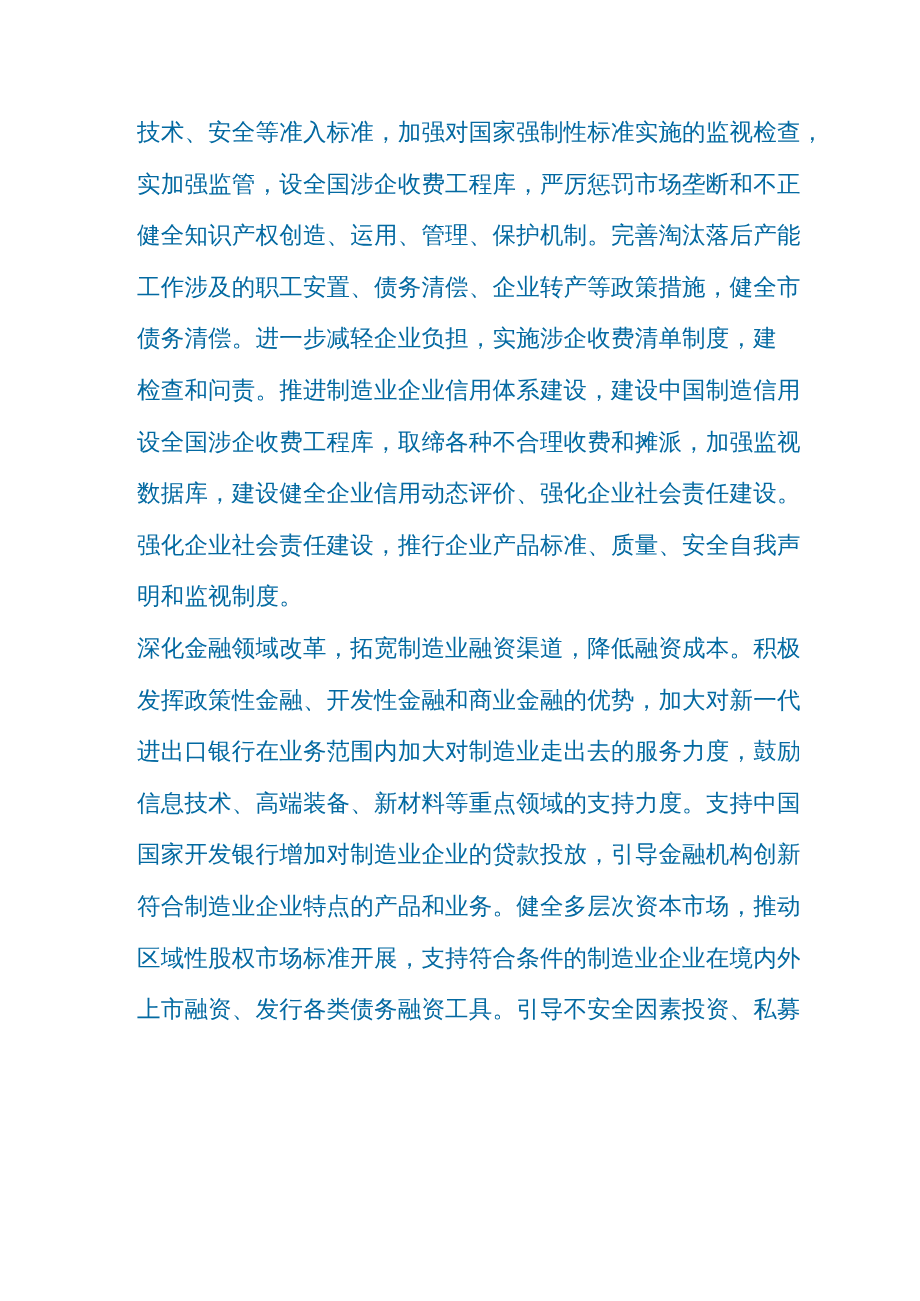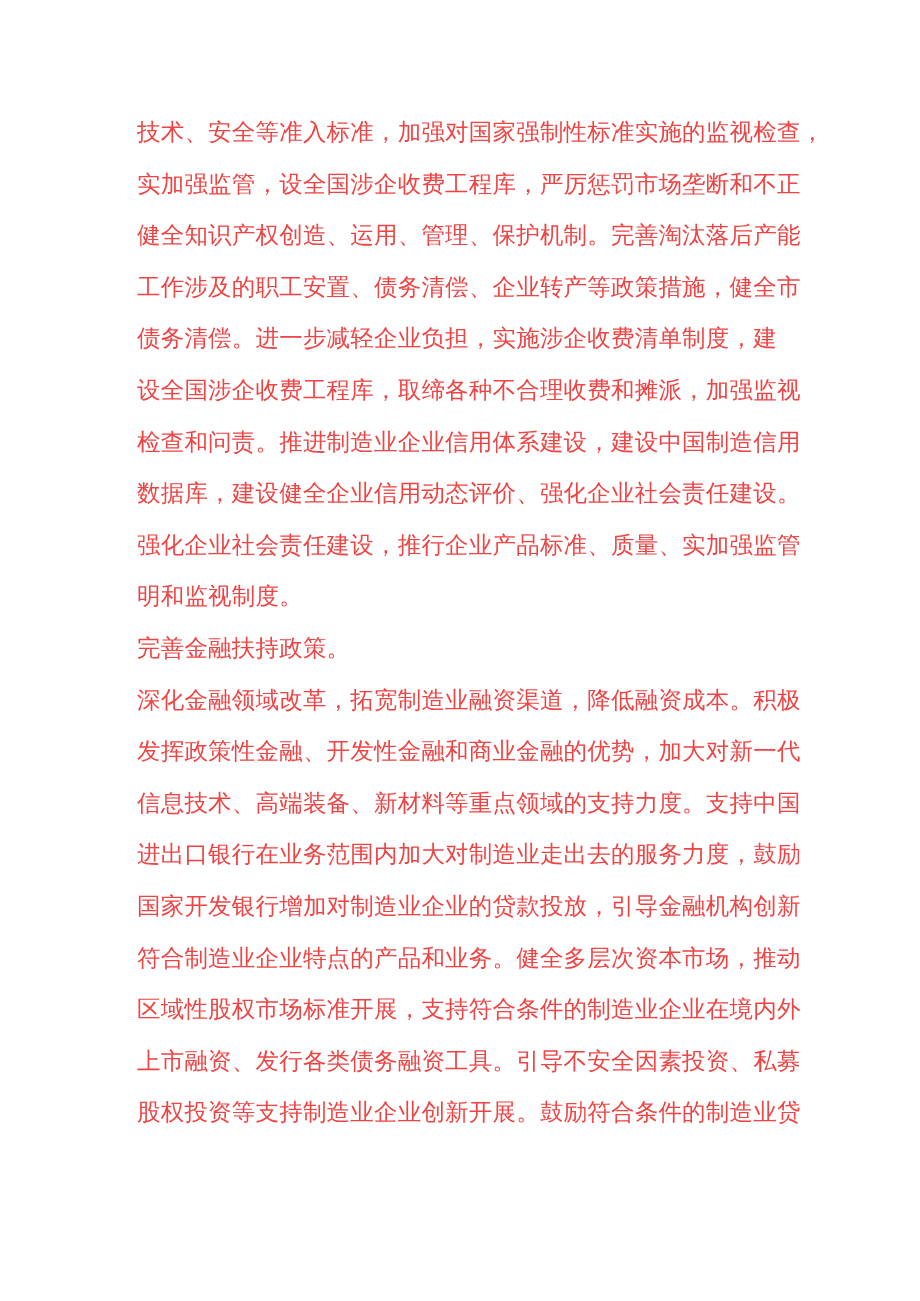--- a/index.html
+++ b/index.html
@@ -17,42 +17,40 @@
       position: absolute;
       left: 137px;
       top: 107px;
       width: 650px;
     }
     .line {
       height: 51.6px;
       line-height: 51.6px;
       font-family: Liberation Sans, sans-serif;
       font-size: 23.5px;
-      color: #ef4444;
+      color: #0369a1;
       white-space: nowrap;
       letter-spacing: 0.2px;
     }
   </style>
 </head>
 <body>
 
 <div class="page">
   <div class="line">技术、安全等准入标准，加强对国家强制性标准实施的监视检查，</div>
   <div class="line">实加强监管，设全国涉企收费工程库，严厉惩罚市场垄断和不正</div>
   <div class="line">健全知识产权创造、运用、管理、保护机制。完善淘汰落后产能</div>
   <div class="line">工作涉及的职工安置、债务清偿、企业转产等政策措施，健全市</div>
   <div class="line">债务清偿。进一步减轻企业负担，实施涉企收费清单制度，建</div>
+  <div class="line">检查和问责。推进制造业企业信用体系建设，建设中国制造信用</div>
   <div class="line">设全国涉企收费工程库，取缔各种不合理收费和摊派，加强监视</div>
-  <div class="line">检查和问责。推进制造业企业信用体系建设，建设中国制造信用</div>
   <div class="line">数据库，建设健全企业信用动态评价、强化企业社会责任建设。</div>
-  <div class="line">强化企业社会责任建设，推行企业产品标准、质量、实加强监管</div>
+  <div class="line">强化企业社会责任建设，推行企业产品标准、质量、安全自我声</div>
   <div class="line">明和监视制度。</div>
-  <div class="line">完善金融扶持政策。</div>
   <div class="line">深化金融领域改革，拓宽制造业融资渠道，降低融资成本。积极</div>
   <div class="line">发挥政策性金融、开发性金融和商业金融的优势，加大对新一代</div>
+  <div class="line">进出口银行在业务范围内加大对制造业走出去的服务力度，鼓励</div>
   <div class="line">信息技术、高端装备、新材料等重点领域的支持力度。支持中国</div>
-  <div class="line">进出口银行在业务范围内加大对制造业走出去的服务力度，鼓励</div>
   <div class="line">国家开发银行增加对制造业企业的贷款投放，引导金融机构创新</div>
   <div class="line">符合制造业企业特点的产品和业务。健全多层次资本市场，推动</div>
   <div class="line">区域性股权市场标准开展，支持符合条件的制造业企业在境内外</div>
   <div class="line">上市融资、发行各类债务融资工具。引导不安全因素投资、私募</div>
-  <div class="line">股权投资等支持制造业企业创新开展。鼓励符合条件的制造业贷</div>
 </div>
 
 </body></html>

